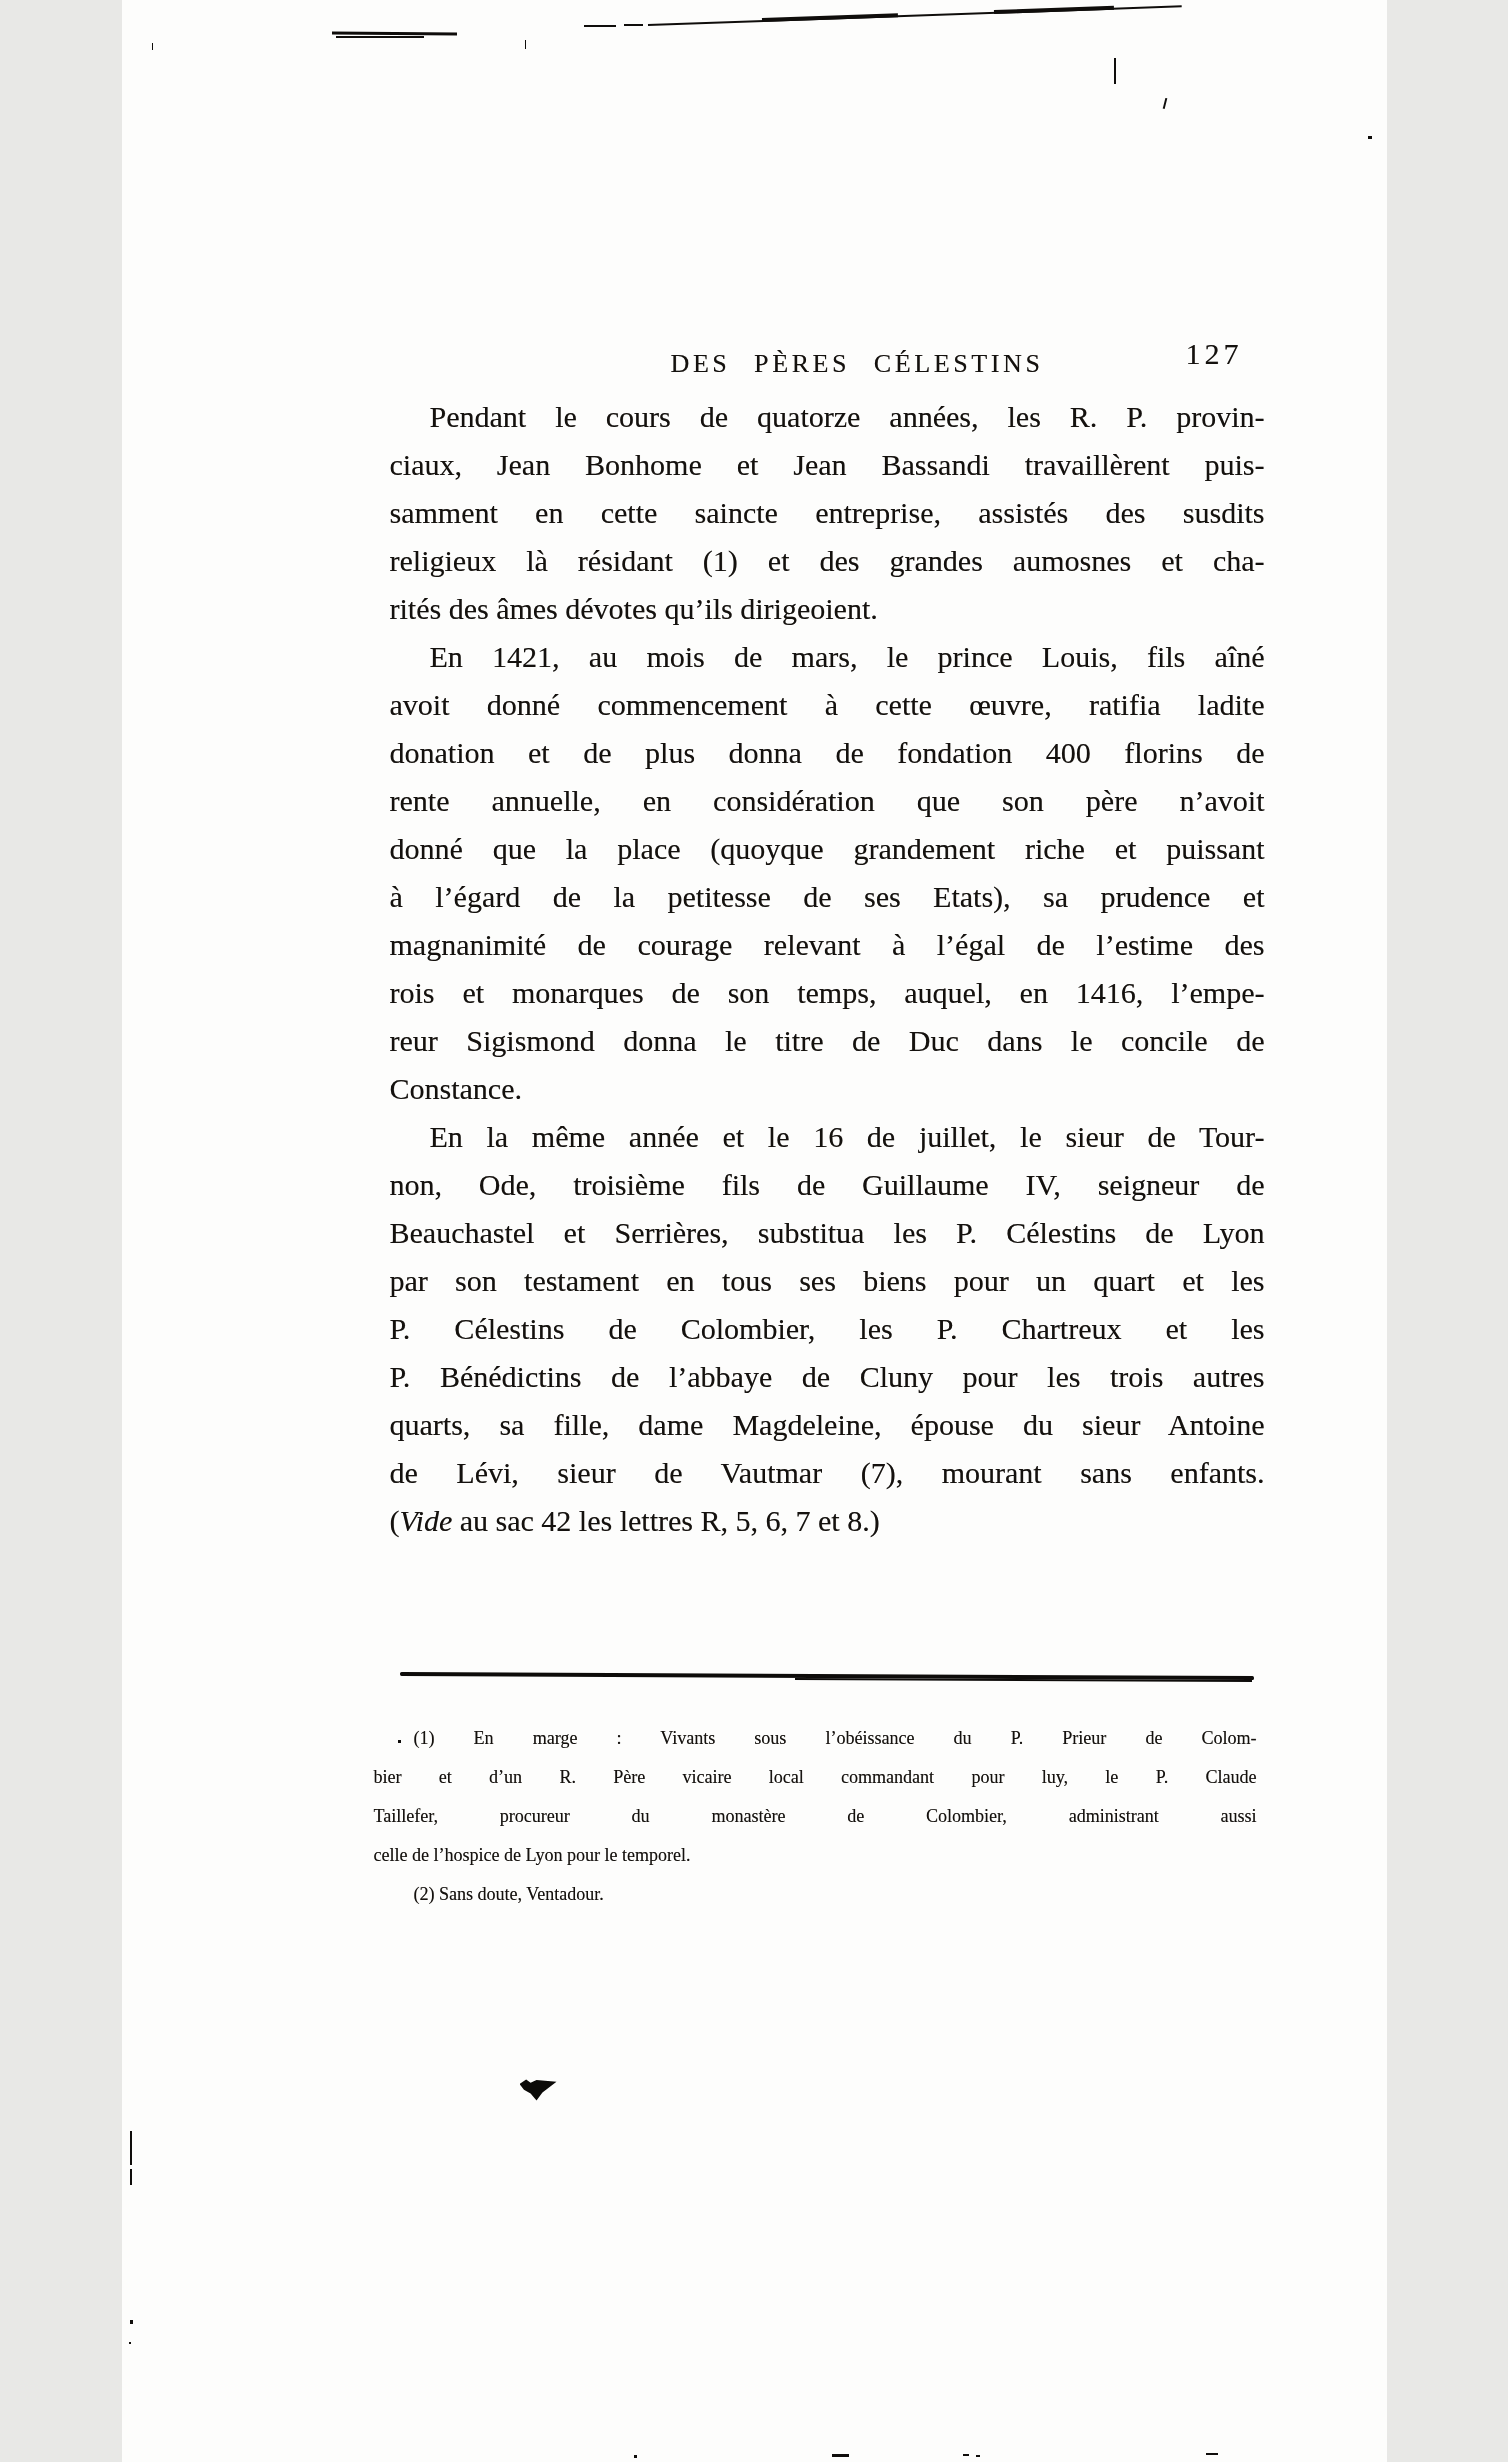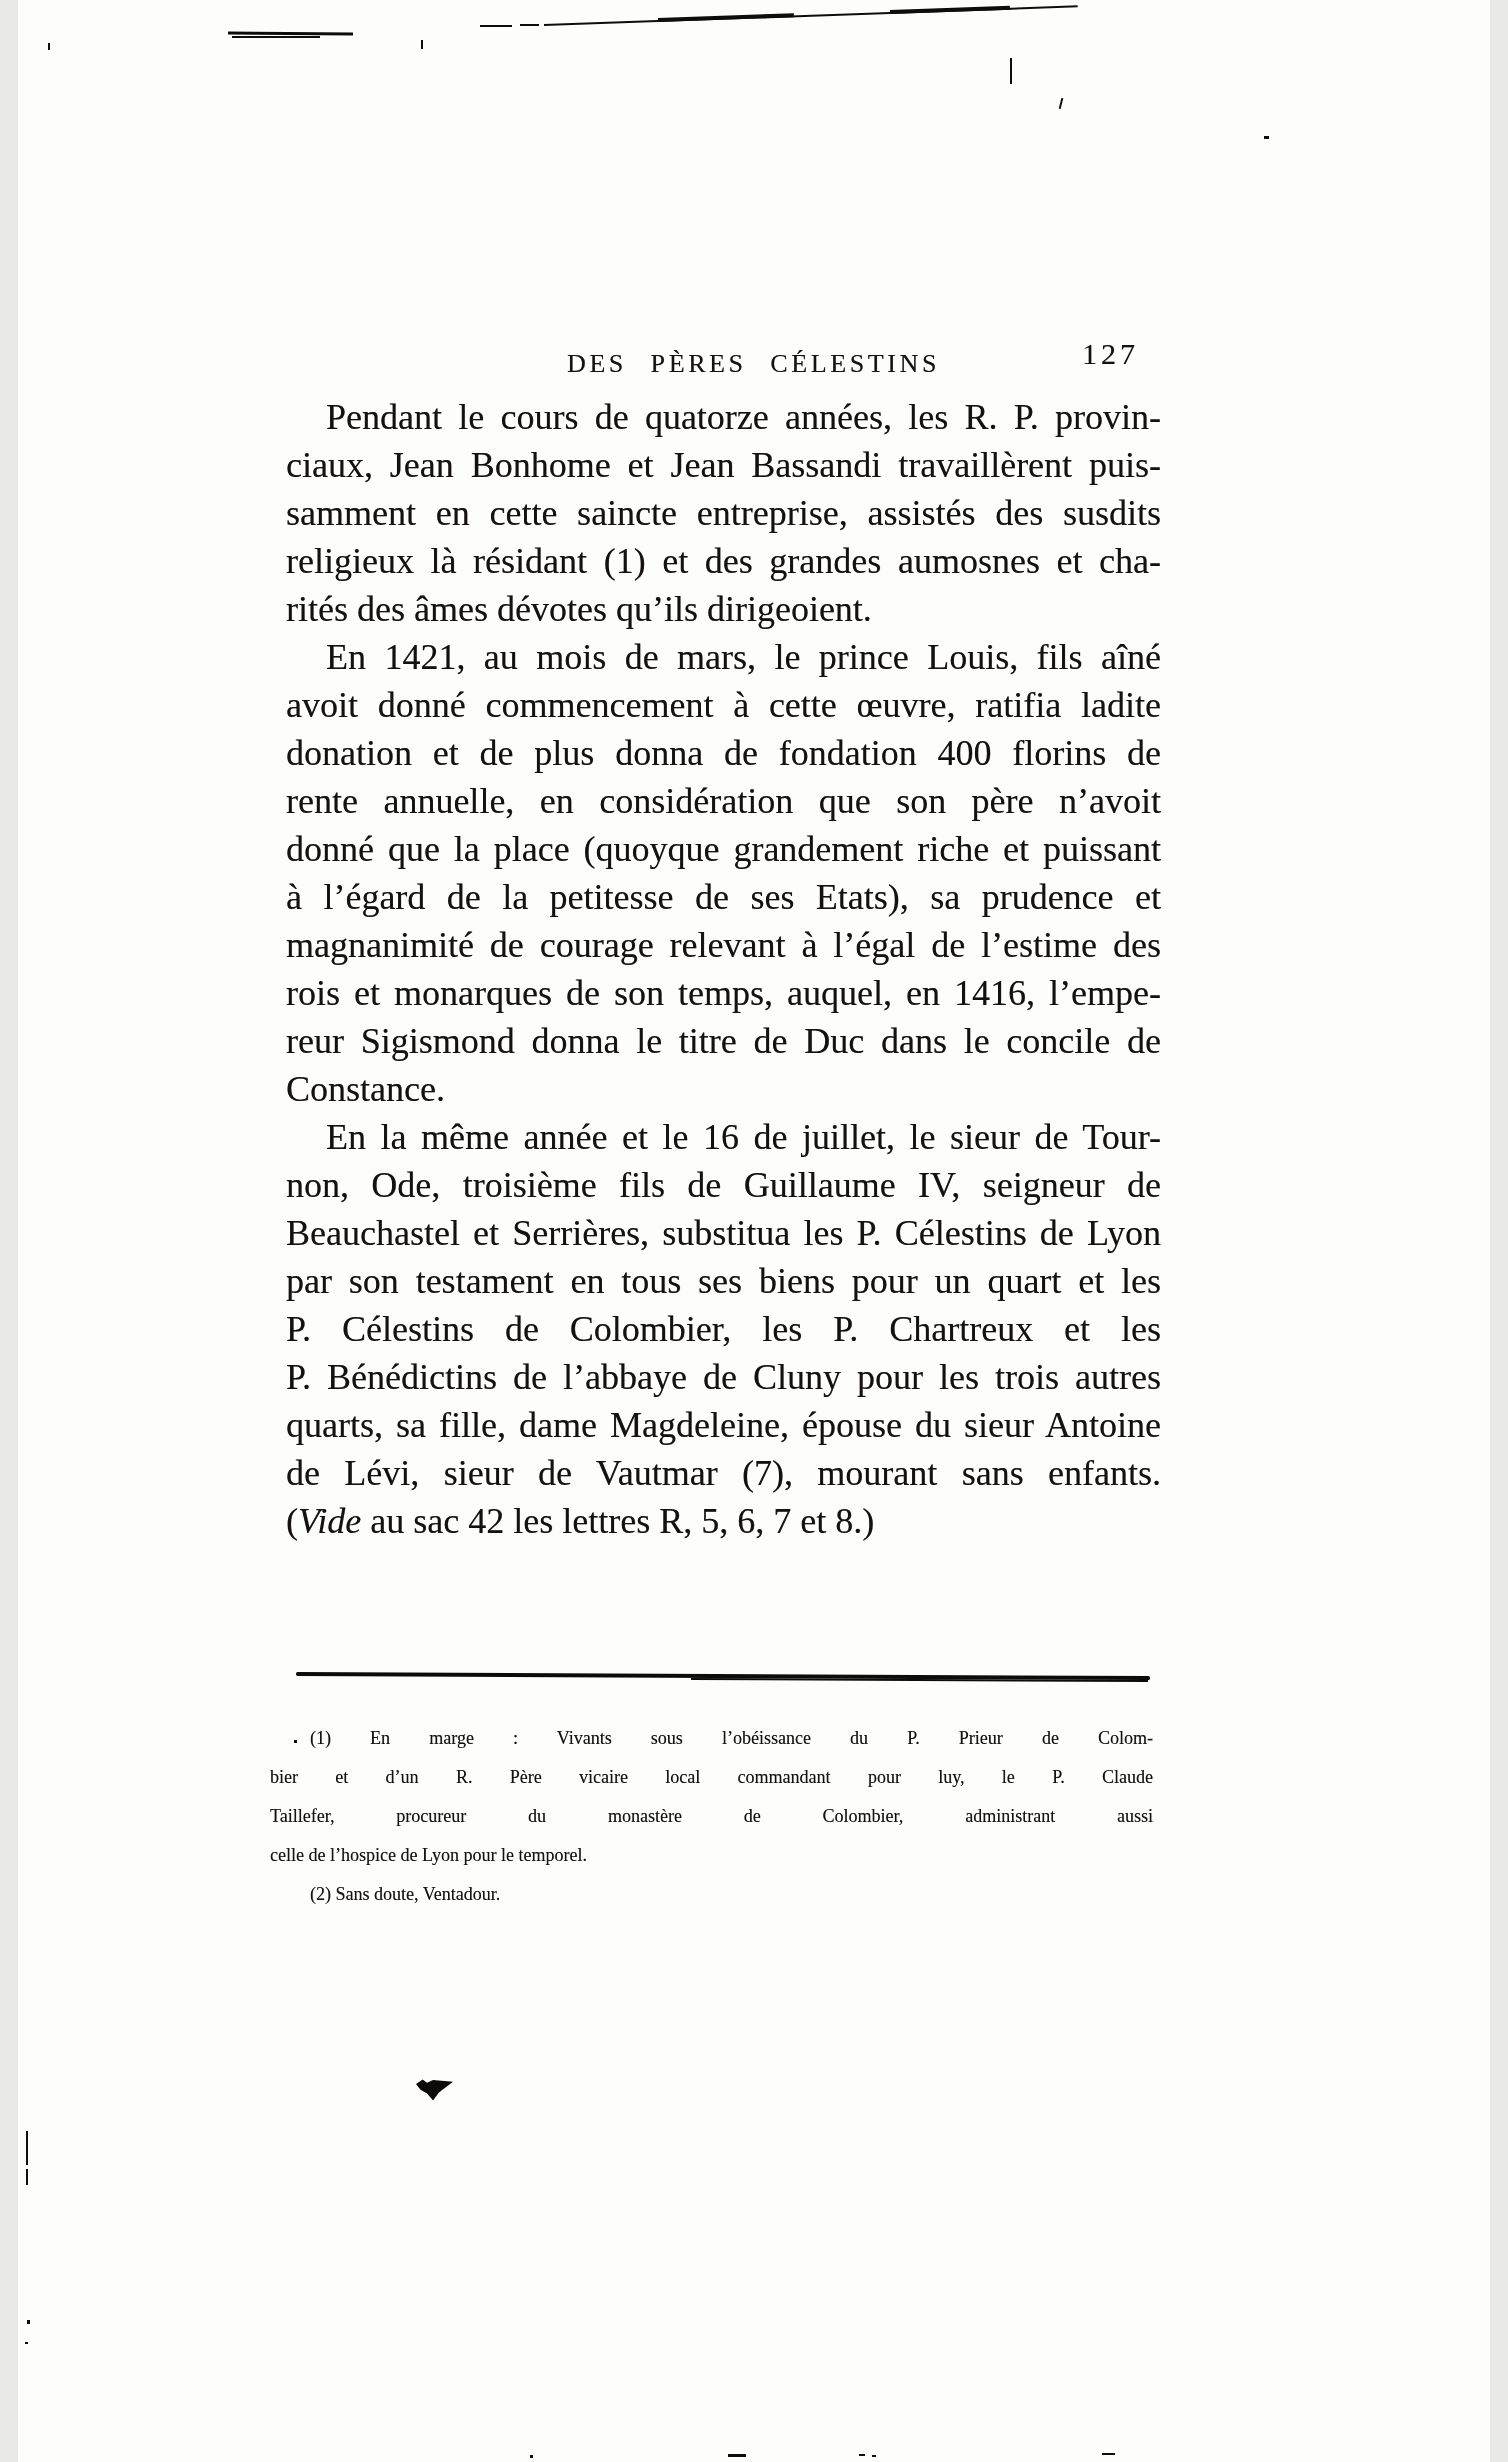--- a/index.html
+++ b/index.html
@@ -1,37 +1,37 @@
 <!DOCTYPE html>
 <html style="font-size:12.8px"><head>
 <meta charset="utf-8">
 <style>
   html,body { margin:0; padding:0; background:#e8e8e6; }
   .page {
-    position:relative; width:1472px; height:2462px; margin:0 auto;
+    position:relative; width:1265px; height:2462px; margin:0 auto;
     background:#fdfdfc; overflow:hidden;
     font-family:"Liberation Serif","DejaVu Serif",serif;
     color:#14110e;
   }
   .page * { box-sizing:border-box; }
   .txt { text-shadow:0.2px 0.2px 0.4px rgba(25,18,10,0.45); }
 
   .header-title {
     position:absolute; left:549px; top:349px;
     font-size:26px; letter-spacing:3.6px; word-spacing:13.6px;
     white-space:nowrap;
   }
   .page-number {
     position:absolute; left:1064px; top:337px;
     font-size:30px; letter-spacing:4px; white-space:nowrap;
   }
 
   .body-text {
     position:absolute; left:268px; top:393px; width:875px;
-    font-size:36px; line-height:48px;
+    font-size:30px; line-height:48px;
   }
   .tline { text-align:justify; text-align-last:justify; }
   .tline.end { text-align-last:left; }
   .tline.ind { text-indent:40px; }
   .it { font-style:italic; }
 
   .sep-rule {
     position:absolute; left:278px; top:1674px; width:854px; height:4px;
     background:#0e0c0a; transform:rotate(0.28deg); border-radius:1.6px;
   }

